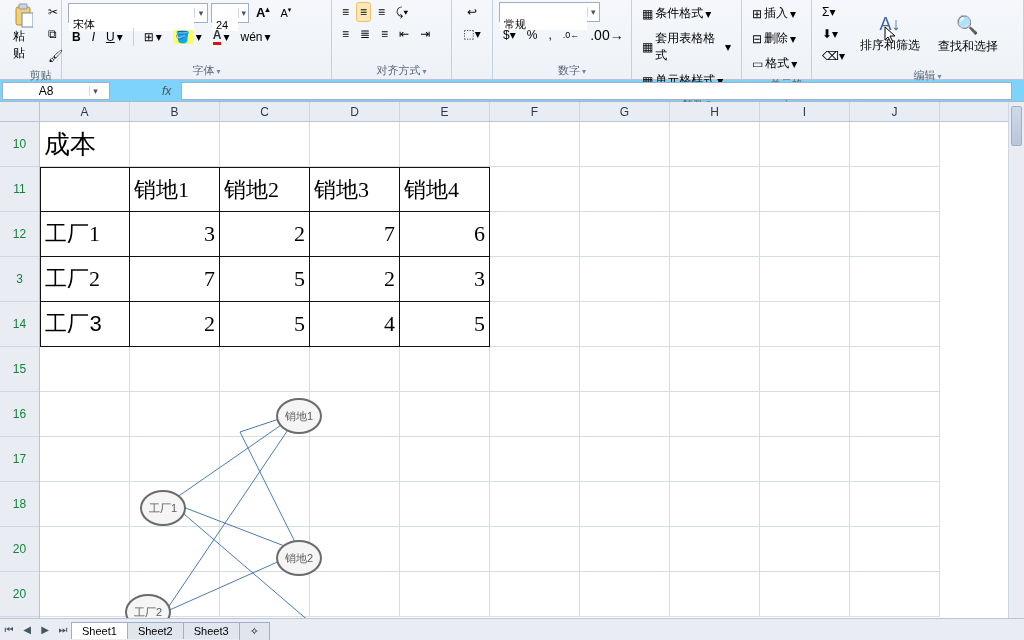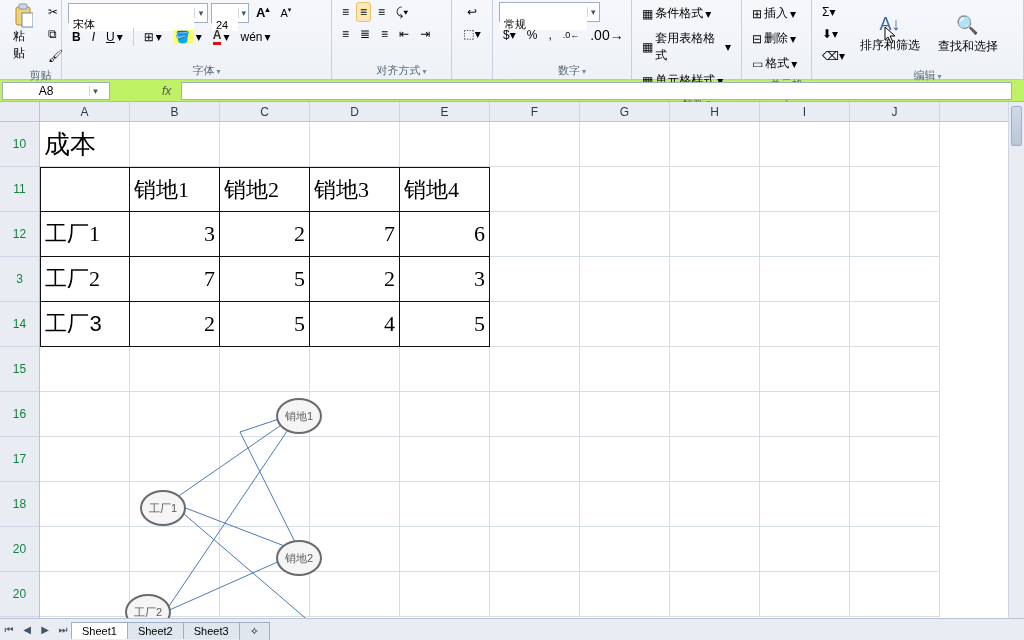--- a/index.html
+++ b/index.html
@@ -15,21 +15,21 @@
 .icon-box { width: 20px; height: 20px; display: inline-flex; align-items: center; justify-content: center; }
 .small-btn { display: inline-flex; align-items: center; gap: 2px; padding: 2px 3px; border: 1px solid transparent; border-radius: 3px; cursor: pointer; }
 .col { display: flex; flex-direction: column; gap: 2px; }
 .row { display: flex; align-items: center; gap: 3px; }
 .combo { display: inline-flex; align-items: center; border: 1px solid #9fb0c6; background: #fff; height: 20px; }
 .combo input { border: 0; outline: 0; padding: 0 4px; font-size: 11px; width: 100%; margin-top: 24px; }
 .combo .dd { width: 14px; text-align: center; font-size: 9px; color: #456; border-left: 1px solid #cdd6e2; cursor: pointer; }
 .sep { width: 1px; height: 46px; background: #c7d1dd; margin: 0 3px; }
 
 
-.fbar { display: flex; align-items: center; border-bottom: 1px solid #a9b8cc; height: 22px; background: #bef264; }
+.fbar { display: flex; align-items: center; border-bottom: 1px solid #a9b8cc; height: 22px; background: #7dd3fc; }
 .namebox { width: 108px; border: 1px solid #9fb0c6; background: #fff; margin: 0 2px; display: flex; align-items: center; height: 18px; }
 .namebox input { border:0; outline:0; width: 86px; padding: 0 4px; text-align: center; font-size: 12px; }
 .namebox .dd { width: 12px; text-align: center; font-size: 9px; color:#456; border-left:1px solid #cdd6e2; }
 .fxlabel { padding: 0 10px; font-style: italic; color:#555; }
 .formula-input { flex: 1; border: 1px solid #9fb0c6; background:#fff; height: 18px; margin-right: 12px; }
 
 
 .grid-wrap { position: relative; height: 516px; overflow: hidden; background: #fff; }
 .corner { position:absolute; left:0; top:0; width:40px; height:20px; background:#e9edf3; border-right:1px solid #b9c5d6; border-bottom:1px solid #b9c5d6; }
 .colheads { position:absolute; left:40px; top:0; right:16px; height:20px; display:flex; background:#e9edf3; border-bottom:1px solid #b9c5d6; }

